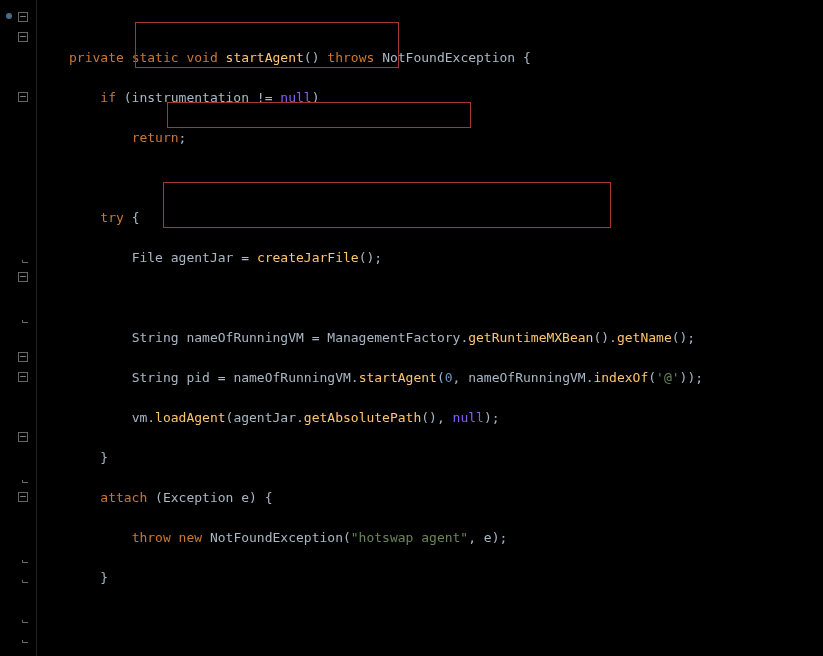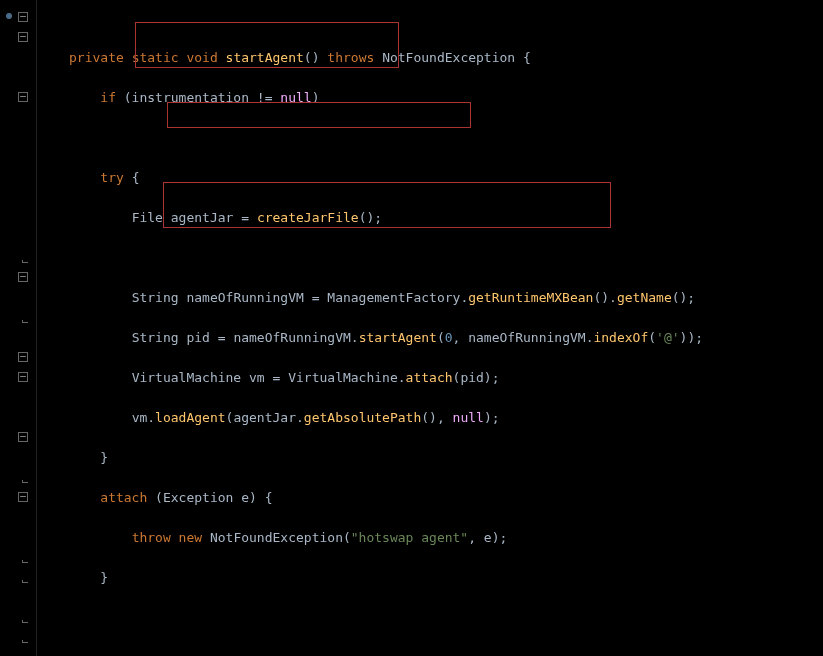--- a/index.html
+++ b/index.html
@@ -76,21 +76,21 @@
     position: relative;
   }
   .line {
     height: 20px;
     position: relative;
   }
   .kw { color: #cc7832; }
   .method { color: #ffc66d; }
   .str { color: #6a8759; }
   .num { color: #6897bb; }
-  .null { color: #f0abfc; }
+  .null { color: #8b5cf6; }
   .hilite-box {
     position: absolute;
     border: 1px solid #aa3333;
     pointer-events: none;
     background: transparent;
   }
 </style>
 </head>
 <body>
 
@@ -110,27 +110,27 @@
     <span class="fold-mark fold-minus" style="top:492px"></span>
     <span class="fold-mark fold-end" style="top:556px"></span>
     <span class="fold-mark fold-end" style="top:576px"></span>
     <span class="fold-mark fold-end" style="top:616px"></span>
     <span class="fold-mark fold-end" style="top:636px"></span>
   </div>
   <div class="code">
 
 <div class="line"><span class="kw">private</span> <span class="kw">static</span> <span class="kw">void</span> <span class="method">startAgent</span>() <span class="kw">throws</span> <span>NotFoundException</span> <span>{</span></div>
 <div class="line">    <span class="kw">if</span> <span>(instrumentation != </span><span class="null">null</span><span>)</span></div>
+<div class="line">        <span class="kw">return</span><span>;</span></div>
 <div class="line"></div>
 <div class="line">    <span class="kw">try</span> <span>{</span></div>
 <div class="line">        <span>File</span> <span>agentJar</span> <span>=</span> <span class="method">createJarFile</span><span>();</span></div>
 <div class="line"></div>
 <div class="line">        <span>String</span> <span>nameOfRunningVM</span> <span>=</span> <span>ManagementFactory</span>.<span class="method">getRuntimeMXBean</span>().<span class="method">getName</span><span>();</span></div>
 <div class="line">        <span>String</span> <span>pid</span> <span>=</span> <span>nameOfRunningVM</span>.<span class="method">startAgent</span>(<span class="num">0</span>, <span>nameOfRunningVM</span>.<span class="method">indexOf</span>(<span class="str">'@'</span><span>));</span></div>
-<div class="line">        <span>VirtualMachine</span> <span>vm</span> <span>=</span> <span>VirtualMachine</span>.<span class="method">attach</span>(<span>pid</span><span>);</span></div>
 <div class="line">        <span>vm</span>.<span class="method">loadAgent</span>(<span>agentJar</span>.<span class="method">getAbsolutePath</span>(), <span class="null">null</span><span>);</span></div>
 <div class="line">    <span>}</span></div>
 <div class="line">    <span class="kw">attach</span> (<span>Exception</span> <span>e</span>) <span>{</span></div>
 <div class="line">        <span class="kw">throw</span> <span class="kw">new</span> <span>NotFoundException</span>(<span class="str">"hotswap agent"</span>, <span>e</span><span>);</span></div>
 <div class="line">    <span>}</span></div>
 
 
 
 
 

